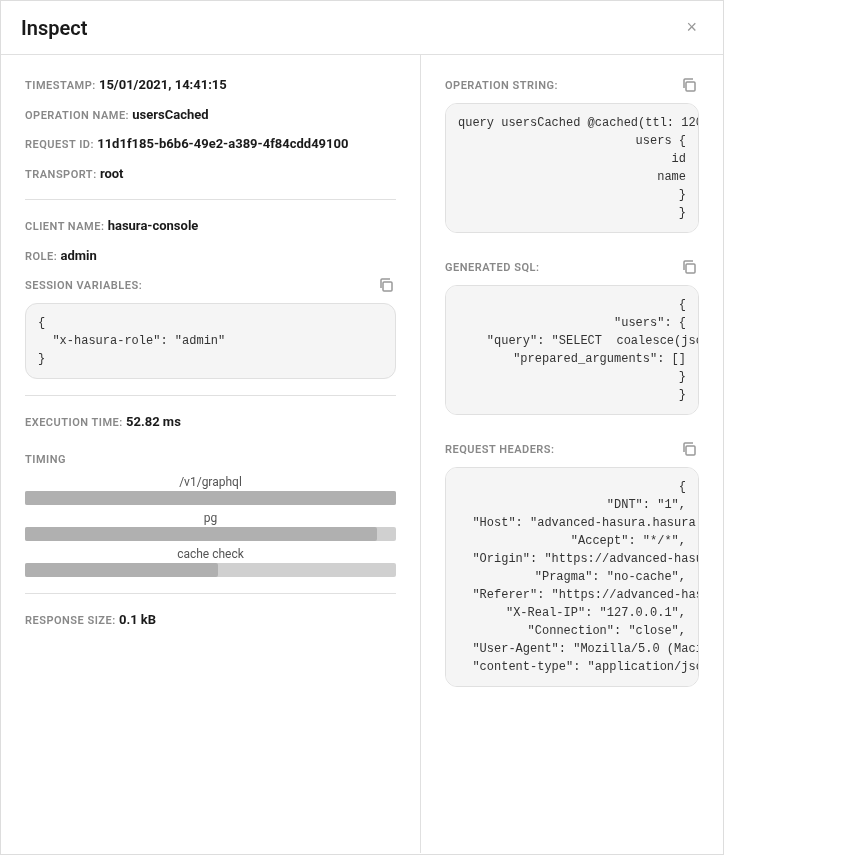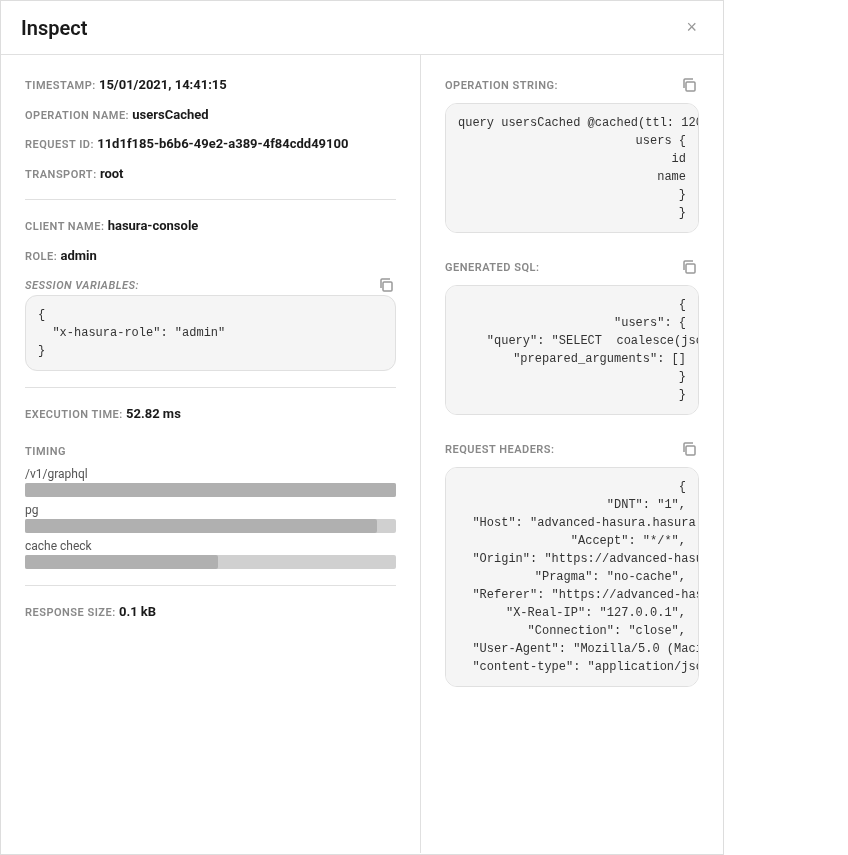--- a/index.html
+++ b/index.html
@@ -90,22 +90,21 @@
     .divider {
       border: none;
       border-top: 1px solid #e0e0e0;
       margin: 16px 0;
     }
 
     .section-header {
       display: flex;
       align-items: center;
       justify-content: space-between;
-      margin-bottom: 0;
-      font-style: italic;
+      margin-bottom: 8px;
     }
 
     .section-label {
       text-transform: uppercase;
       font-size: 11px;
       font-weight: 600;
       color: #888;
       letter-spacing: 0.5px;
     }
 
@@ -140,20 +139,21 @@
     .timing-section {
       margin-top: 16px;
     }
 
     .timing-bars {
       margin-top: 8px;
     }
 
     .timing-bar-row {
       margin-bottom: 6px;
+      text-align: center;
     }
 
     .timing-bar-label {
       font-size: 12px;
       color: #555;
       margin-bottom: 2px;
     }
 
     .timing-bar-track {
       height: 14px;

